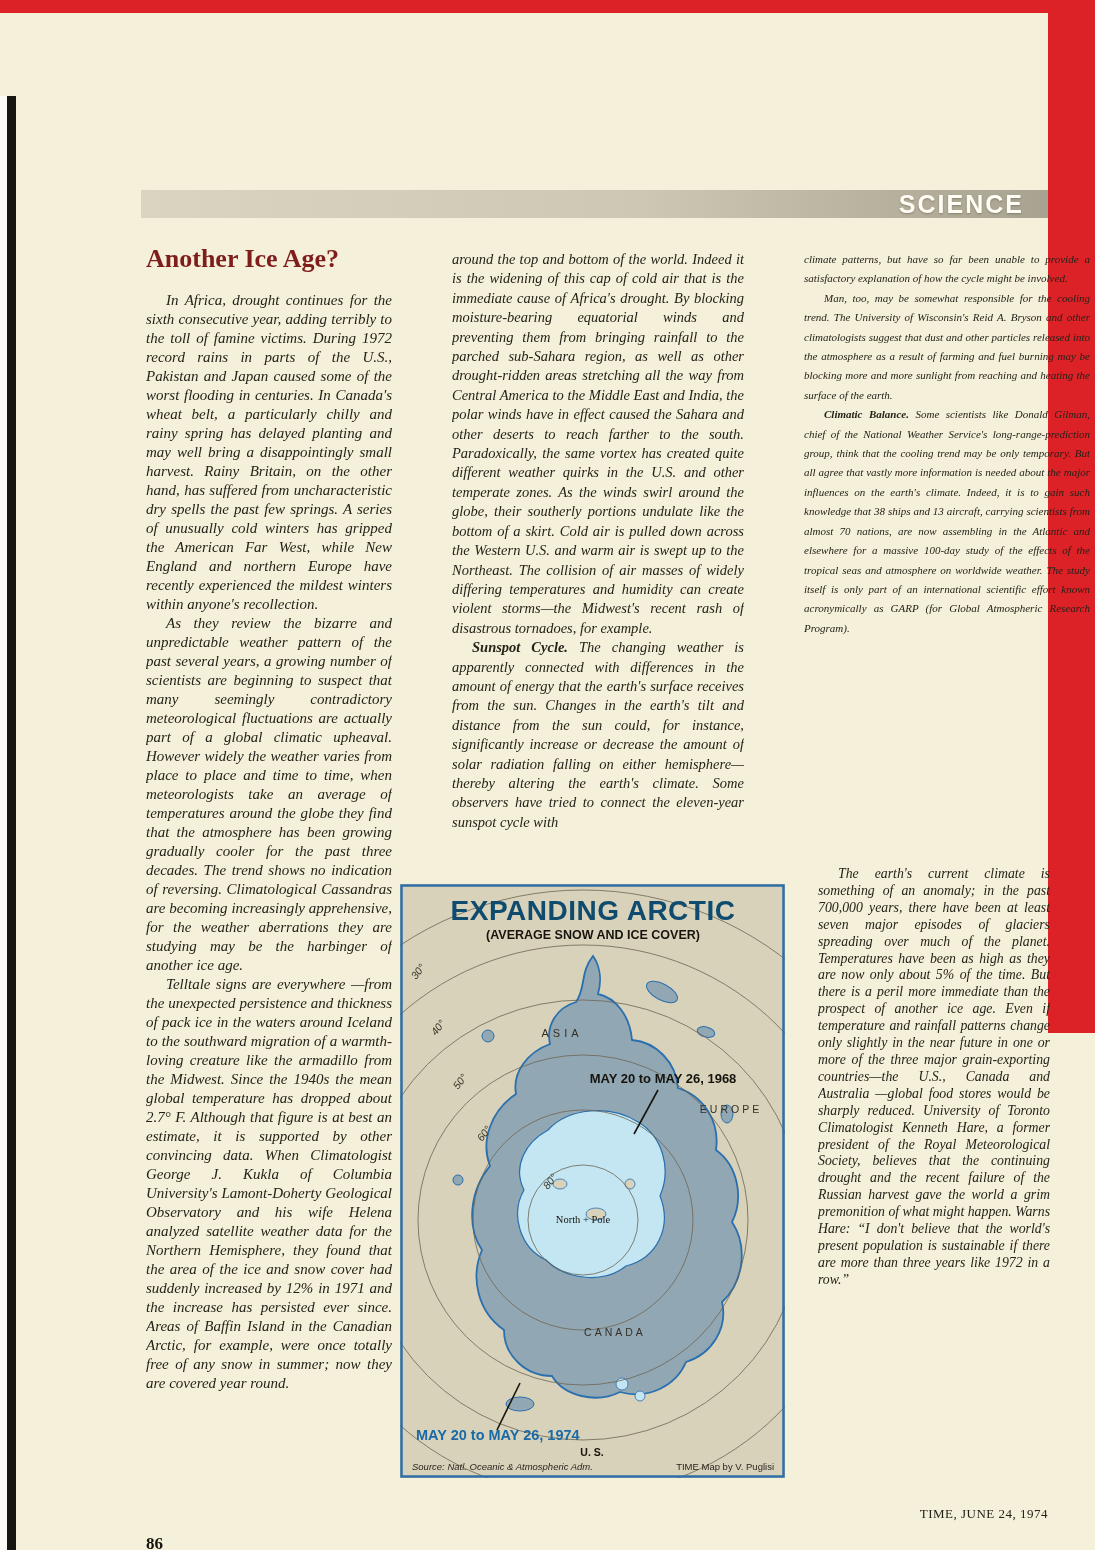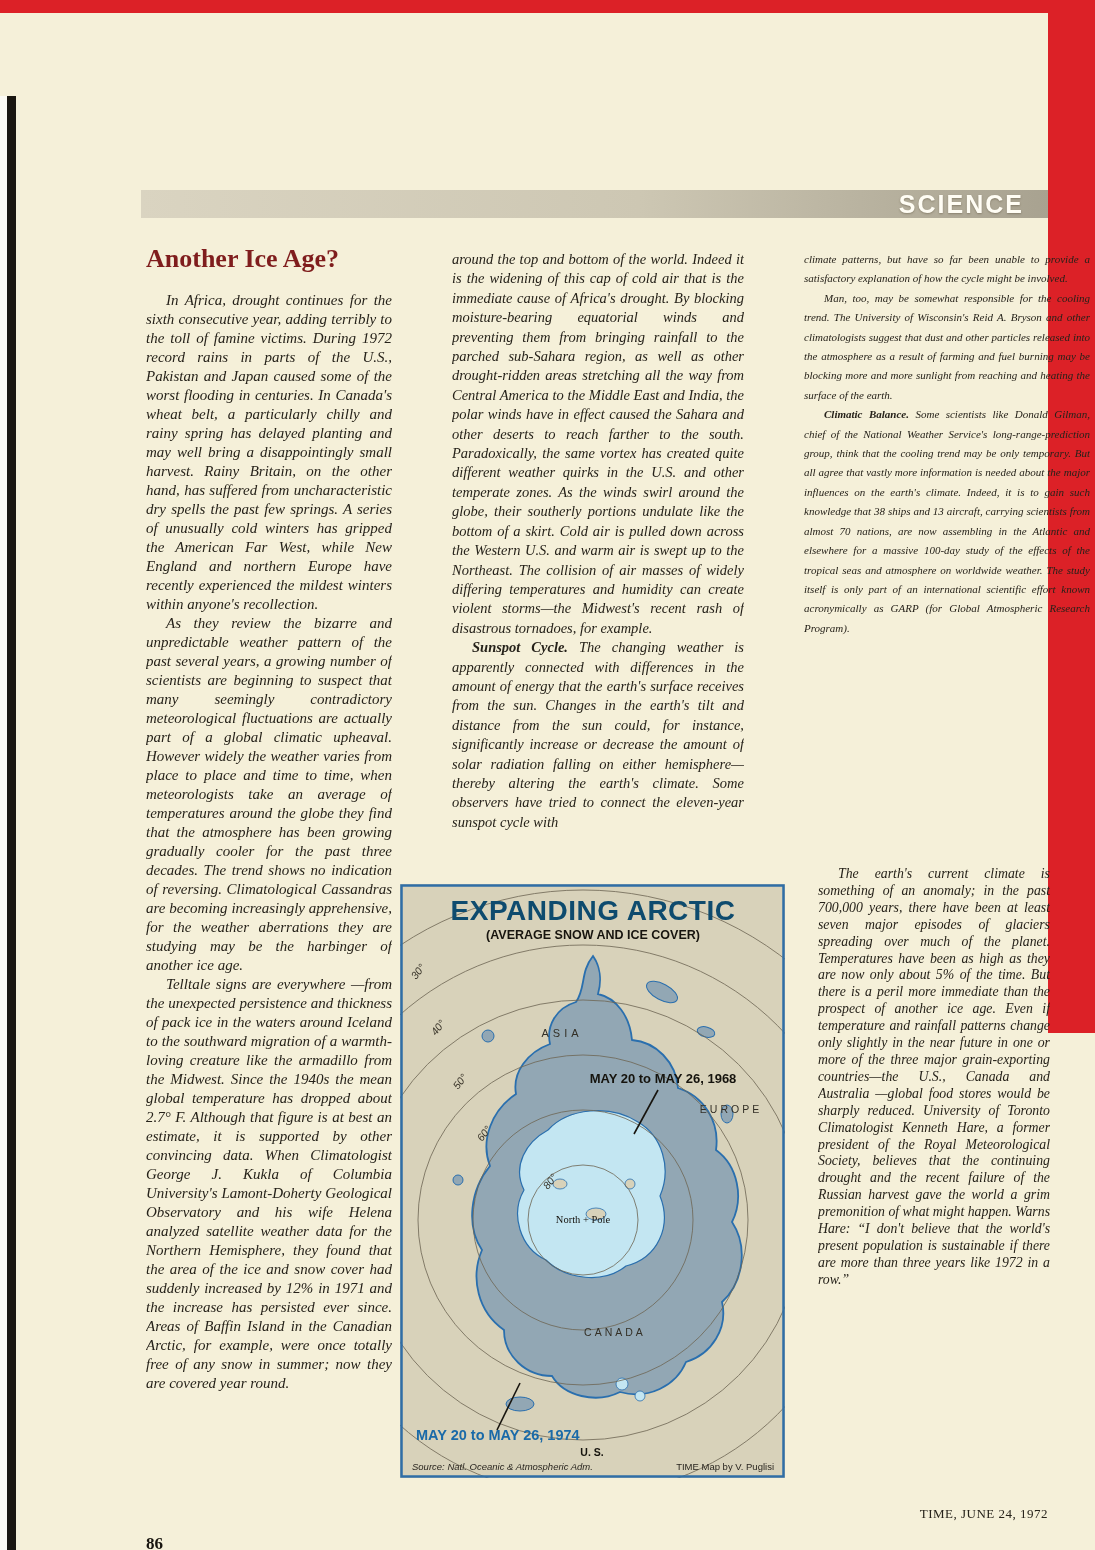--- a/index.html
+++ b/index.html
@@ -127,15 +127,15 @@
       <text x="192" y="572" text-anchor="middle" style="font-size:10.5px;font-weight:bold;fill:#15130d">U. S.</text>
 
       <text x="12" y="586" style="font-size:9.5px;font-style:italic;fill:#2a2620">Source: Natl. Oceanic &amp; Atmospheric Adm.</text>
       <text x="374" y="586" text-anchor="end" style="font-size:9.5px;fill:#2a2620">TIME Map by V. Puglisi</text>
 
       <rect x="1.5" y="1.5" width="382" height="591" fill="none" stroke="#2f6ea6" stroke-width="2.5"></rect>
     </svg>
   </figure>
 
   <div class="page-num">86</div>
-  <div class="footer-right">TIME, JUNE 24, 1972</div>
+  <div class="footer-right">TIME, JUNE 24, 1974</div>
 
 </div>
 
 </body></html>

